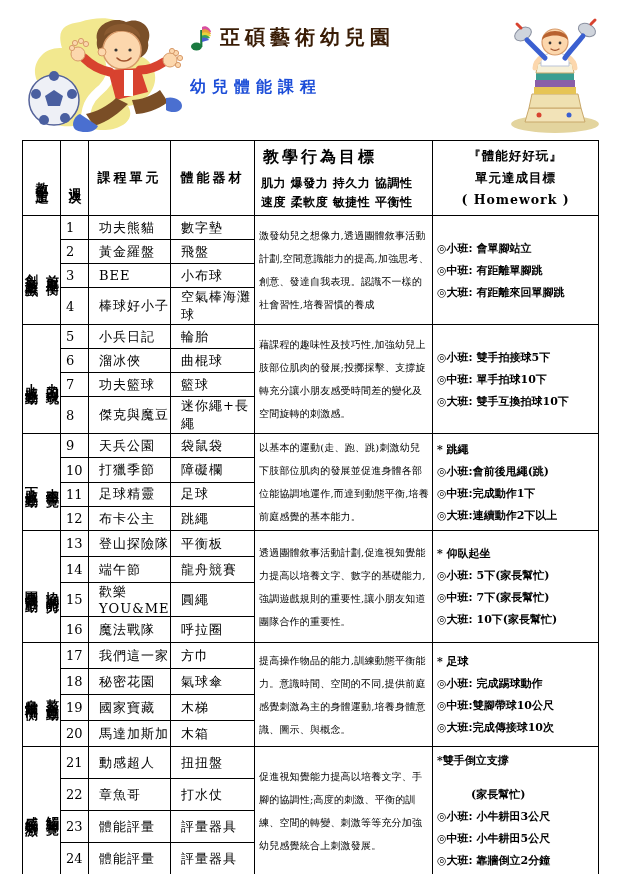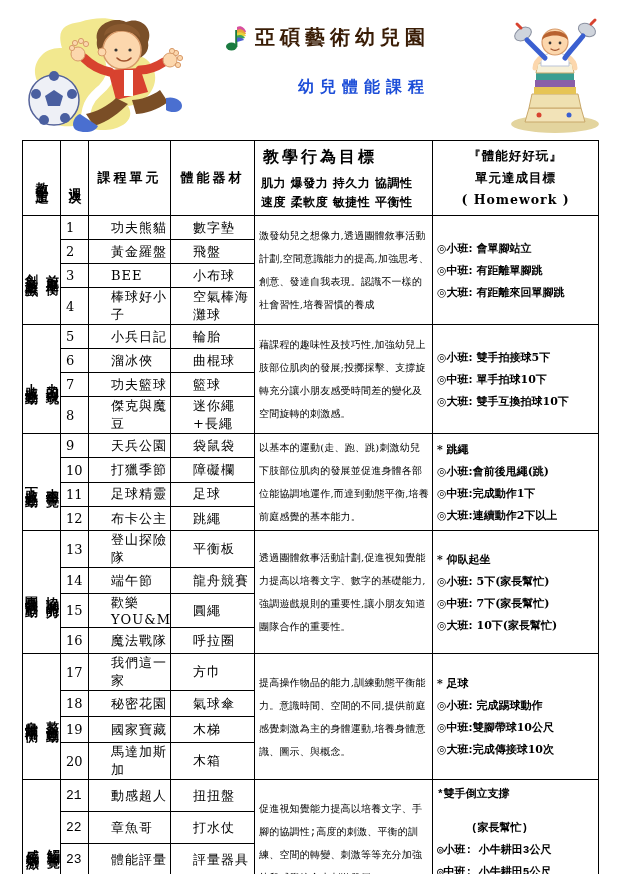--- a/index.html
+++ b/index.html
@@ -9,22 +9,22 @@
     font-family: "DejaVu Serif", "Liberation Serif", serif;
     color: #000;
     position: relative;
     overflow: hidden;
   }
   
   .page-header { position: relative; height: 140px; }
   .illus-left  { position: absolute; left: 20px; top: 8px; width: 182px; height: 128px; }
   .illus-right { position: absolute; right: 14px; top: 16px; width: 100px; height: 118px; }
   .title-wrap {
-    position: absolute; left: 180px; top: 24px; width: 250px;
-    text-align: right;
+    position: absolute; left: 190px; top: 24px; width: 250px;
+    text-align: left;
   }
   .main-title {
     font-size: 20px; font-weight: bold; letter-spacing: 5px;
     color: #3a1d06; white-space: nowrap;
     display: inline-block; vertical-align: middle;
   }
   .note-icon { display: inline-block; vertical-align: middle; margin-right: 8px; }
   .sub-title {
     margin-top: 26px; font-size: 16px; font-weight: bold;
     letter-spacing: 6px; color: #1d4ed8; white-space: nowrap;
@@ -41,39 +41,39 @@
   th { font-weight: bold; }
   .h-row { height: 74px; }
   .vtxt {
     writing-mode: vertical-rl; text-orientation: upright;
     font-weight: bold; font-size: 13px; letter-spacing: 3px;
     display: inline-block;
   }
   .theme-cell { text-align: center; }
   .theme-inner { display: flex; justify-content: center; align-items: center; gap: 3px; height: 100%; }
   td.week-cell { font-size: 13px; padding-left: 5px; font-weight: normal; }
-  td.unit-cell, td.equip-cell { font-size: 13px; padding-left: 22px; letter-spacing: 1px; }
+  td.unit-cell, td.equip-cell { font-size: 13px; padding-left: 10px; letter-spacing: 1px; }
   th.unit-h, th.equip-h { font-size: 13px; letter-spacing: 3px; text-align: center; }
   th.goals-h { text-align: left; padding: 4px 6px; vertical-align: top; }
   .goals-title { font-size: 16px; letter-spacing: 3px; margin: 2px 0 6px 2px; }
   .goals-sub { font-size: 12px; letter-spacing: 0.5px; line-height: 1.55; white-space: nowrap; }
   th.hw-h { font-size: 12.5px; text-align: center; line-height: 1.75; letter-spacing: 1px; margin-top: 11px; }
   td.goal-cell {
     font-size: 10px; line-height: 23px; padding: 2px 3px 2px 4px;
     vertical-align: top; text-align: left; letter-spacing: 0.2px;
   }
   td.hw-cell {
     font-size: 11px; font-weight: bold; line-height: 22px;
     padding: 3px 2px 2px 4px; vertical-align: top; text-align: left;
   }
   .hw-line { min-height: 22px; }
   .hw-indent { padding-left: 34px; margin-top: 12px; }
   tr.r24 { height: 24px; }
   tr.r26 { height: 26px; }
-  tr.r30 { height: 30px; font-family: Liberation Mono, monospace; }
+  tr.r30 { height: 30px; }
 </style>
 </head>
 <body>
 
 <div class="page-header">
 
   <svg class="illus-left" viewBox="0 0 182 128">
     <path d="M60 14 C95 2 125 20 112 46 C145 50 142 92 108 98 C120 118 82 130 62 116 C30 126 12 102 30 84 C4 74 14 38 42 40 C36 20 46 16 60 14 Z" fill="#f2e88f"></path>
     <path d="M95 18 C70 40 110 58 78 84 C60 100 70 112 60 118" fill="none" stroke="#ffffff" stroke-width="9" stroke-linecap="round"></path>
     <path d="M77 32 C74 16 94 8 106 14 C120 8 134 20 128 34 C130 44 122 50 118 50 L84 48 C78 44 76 38 77 32 Z" fill="#7a4f28"></path>

